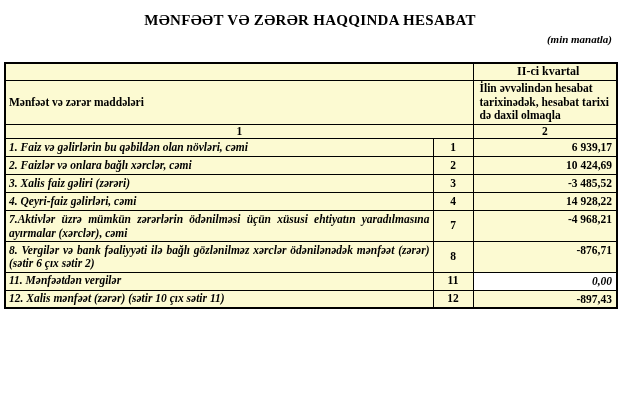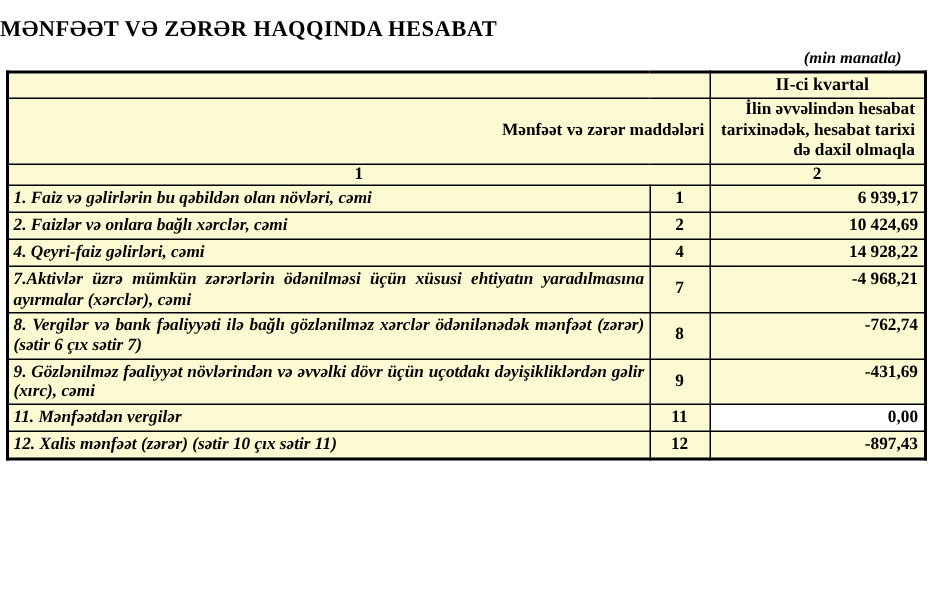--- a/index.html
+++ b/index.html
@@ -11,33 +11,34 @@
   }
   .page {
     position: relative;
     width: 620px;
     height: 403px;
     background: #ffffff;
     overflow: hidden;
   }
   .title {
     padding-top: 12px;
+    text-align: center;
     font-weight: bold;
     font-size: 15px;
     letter-spacing: 0.3px;
     white-space: nowrap;
   }
   .unit-note {
     text-align: right;
     font-style: italic;
     font-weight: bold;
     font-size: 11px;
-    padding-right: 19px;
+    padding-right: 8px;
     margin-top: 4px;
-    margin-bottom: 2px;
+    margin-bottom: 17px;
   }
   table.report {
     border-collapse: collapse;
     table-layout: fixed;
     width: 612px;
     margin-left: 4px;
     border: 2px solid #000;
   }
   col.c-label { width: 428px; }
   col.c-num   { width: 40px; }
@@ -45,30 +46,30 @@
   td {
     border: 1px solid #000;
     background: #FCFAD2;
     font-weight: bold;
     font-size: 11.5px;
     line-height: 1.16;
     padding: 1px 3px;
     overflow: hidden;
   }
   tr.hA td { height: 17px; text-align: center; font-size: 12px; padding-left: 10px; }
-  tr.hB td { height: 44px; text-align: right; vertical-align: middle; }
+  tr.hB td { height: 44px; text-align: left; vertical-align: middle; }
   tr.hB td.vhead { padding: 1px 6px; }
   tr.hC td { height: 14px; text-align: center; padding: 0 3px; }
   tr.r-single { height: 18px; }
   tr.r-double { height: 29px; }
   td.label { text-align: left; vertical-align: middle; font-style: italic; }
   td.label.justify { text-align: justify; vertical-align: top; padding-top: 2px; margin-left: 30px; }
   td.num { text-align: center; vertical-align: middle; }
   td.val { text-align: right; vertical-align: top; padding-right: 4px; padding-top: 2px; margin-left: 47px; }
-  td.white { background: #ffffff; }
+  td.white { background: #ffffff; font-style: italic; }
 </style>
 </head>
 <body>
 
 <div class="page">
   <div class="title">MƏNFƏƏT VƏ ZƏRƏR HAQQINDA HESABAT</div>
   <div class="unit-note">(min manatla)</div>
 
   <table class="report">
     <colgroup>
@@ -94,38 +95,38 @@
         <td class="label">1. Faiz və gəlirlərin bu qəbildən olan növləri, cəmi</td>
         <td class="num">1</td>
         <td class="val">6 939,17</td>
       </tr>
       <tr class="r-single">
         <td class="label">2. Faizlər və onlara bağlı xərclər, cəmi</td>
         <td class="num">2</td>
         <td class="val">10 424,69</td>
       </tr>
       <tr class="r-single">
+        <td class="label">3. Xalis faiz gəliri (zərəri)</td>
+        <td class="num">3</td>
+        <td class="val">-3 485,52</td>
+      </tr>
+      <tr class="r-single">
         <td class="label">4. Qeyri-faiz gəlirləri, cəmi</td>
         <td class="num">4</td>
         <td class="val">14 928,22</td>
       </tr>
       <tr class="r-double">
         <td class="label justify">7.Aktivlər üzrə mümkün zərərlərin ödənilməsi üçün xüsusi ehtiyatın yaradılmasına ayırmalar (xərclər), cəmi</td>
         <td class="num">7</td>
         <td class="val">-4 968,21</td>
       </tr>
       <tr class="r-double">
-        <td class="label justify">8. Vergilər və bank fəaliyyəti ilə bağlı gözlənilməz xərclər ödənilənədək mənfəət (zərər) (sətir 6 çıx sətir 7)</td>
+        <td class="label justify">8. Vergilər və bank fəaliyyəti ilə bağlı gözlənilməz xərclər ödənilənədək mənfəət (zərər) (sətir 6 çıx sətir 2)</td>
         <td class="num">8</td>
-        <td class="val">-762,74</td>
-      </tr>
-      <tr class="r-double">
-        <td class="label justify">9. Gözlənilməz fəaliyyət növlərindən və əvvəlki dövr üçün uçotdakı dəyişikliklərdən gəlir (xırc), cəmi</td>
-        <td class="num">9</td>
-        <td class="val">-431,69</td>
+        <td class="val">-876,71</td>
       </tr>
       <tr class="r-single">
         <td class="label">11. Mənfəətdən vergilər</td>
         <td class="num">11</td>
         <td class="val white">0,00</td>
       </tr>
       <tr class="r-single">
         <td class="label">12. Xalis mənfəət (zərər) (sətir 10 çıx sətir 11)</td>
         <td class="num">12</td>
         <td class="val">-897,43</td>

